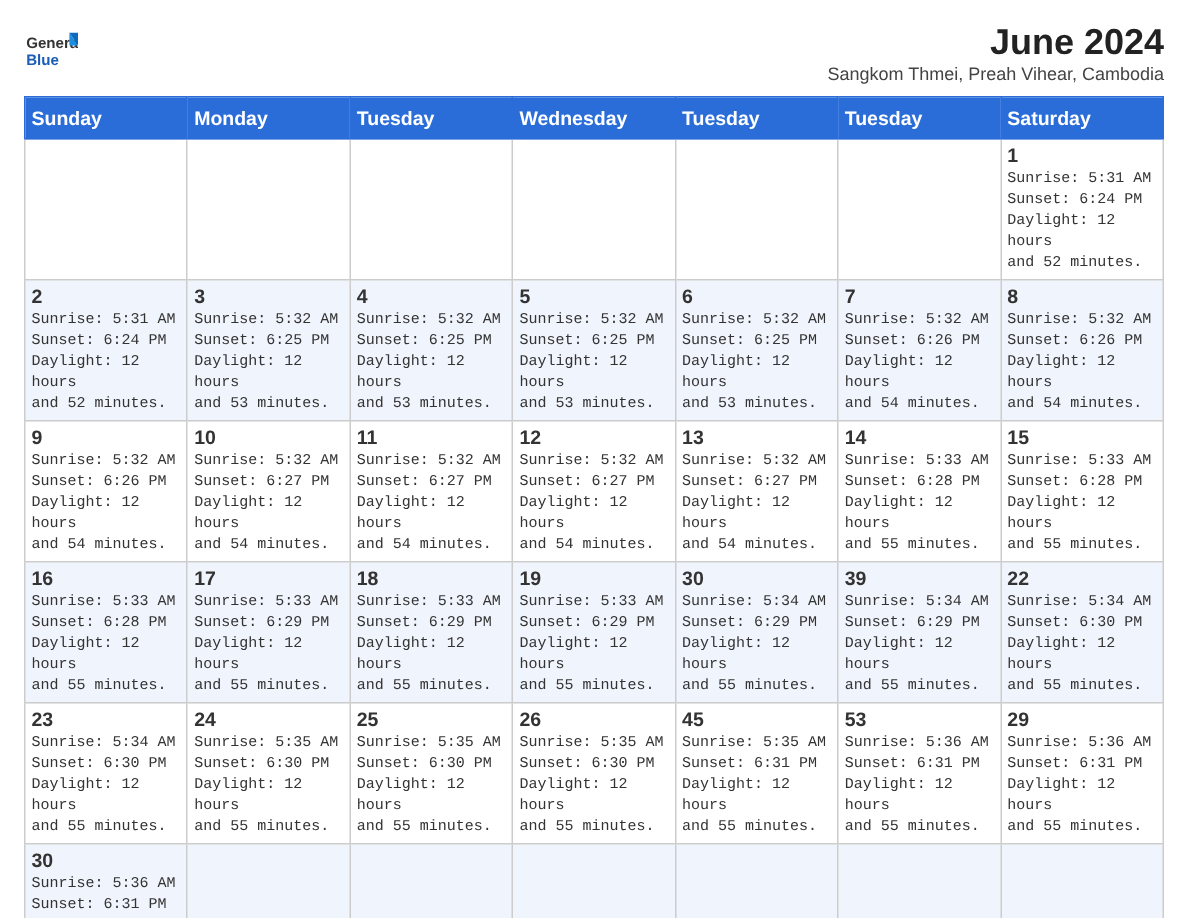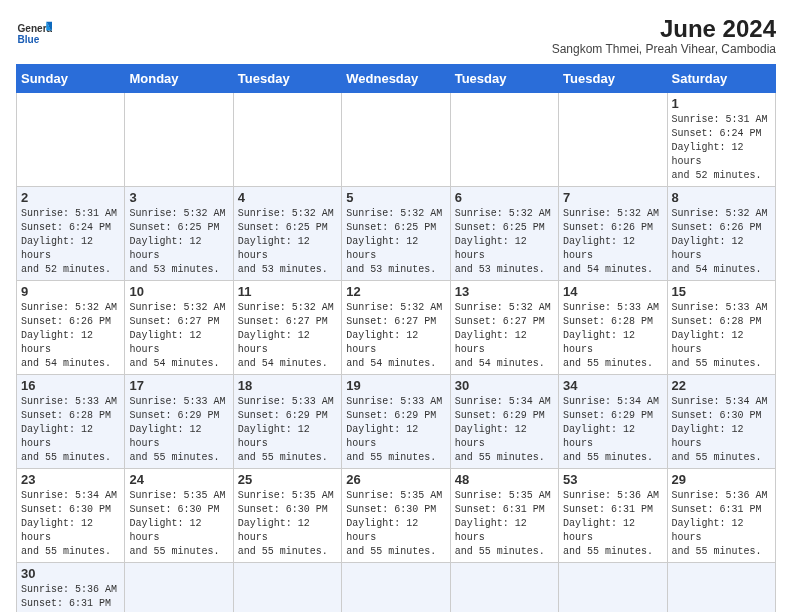--- a/index.html
+++ b/index.html
@@ -263,21 +263,21 @@
 and 55 minutes.</div>
           </td>
           <td>
             <span class="day-number">30</span>
             <div class="day-info" style="white-space: pre-line;">Sunrise: 5:34 AM
 Sunset: 6:29 PM
 Daylight: 12 hours
 and 55 minutes.</div>
           </td>
           <td>
-            <span class="day-number">34</span>
+            <span class="day-number">39</span>
             <div class="day-info" style="white-space: pre-line;">Sunrise: 5:34 AM
 Sunset: 6:29 PM
 Daylight: 12 hours
 and 55 minutes.</div>
           </td>
           <td>
             <span class="day-number">22</span>
             <div class="day-info" style="white-space: pre-line;">Sunrise: 5:34 AM
 Sunset: 6:30 PM
 Daylight: 12 hours
@@ -307,21 +307,21 @@
 and 55 minutes.</div>
           </td>
           <td>
             <span class="day-number">26</span>
             <div class="day-info" style="white-space: pre-line;">Sunrise: 5:35 AM
 Sunset: 6:30 PM
 Daylight: 12 hours
 and 55 minutes.</div>
           </td>
           <td>
-            <span class="day-number">48</span>
+            <span class="day-number">45</span>
             <div class="day-info" style="white-space: pre-line;">Sunrise: 5:35 AM
 Sunset: 6:31 PM
 Daylight: 12 hours
 and 55 minutes.</div>
           </td>
           <td>
             <span class="day-number">53</span>
             <div class="day-info" style="white-space: pre-line;">Sunrise: 5:36 AM
 Sunset: 6:31 PM
 Daylight: 12 hours

